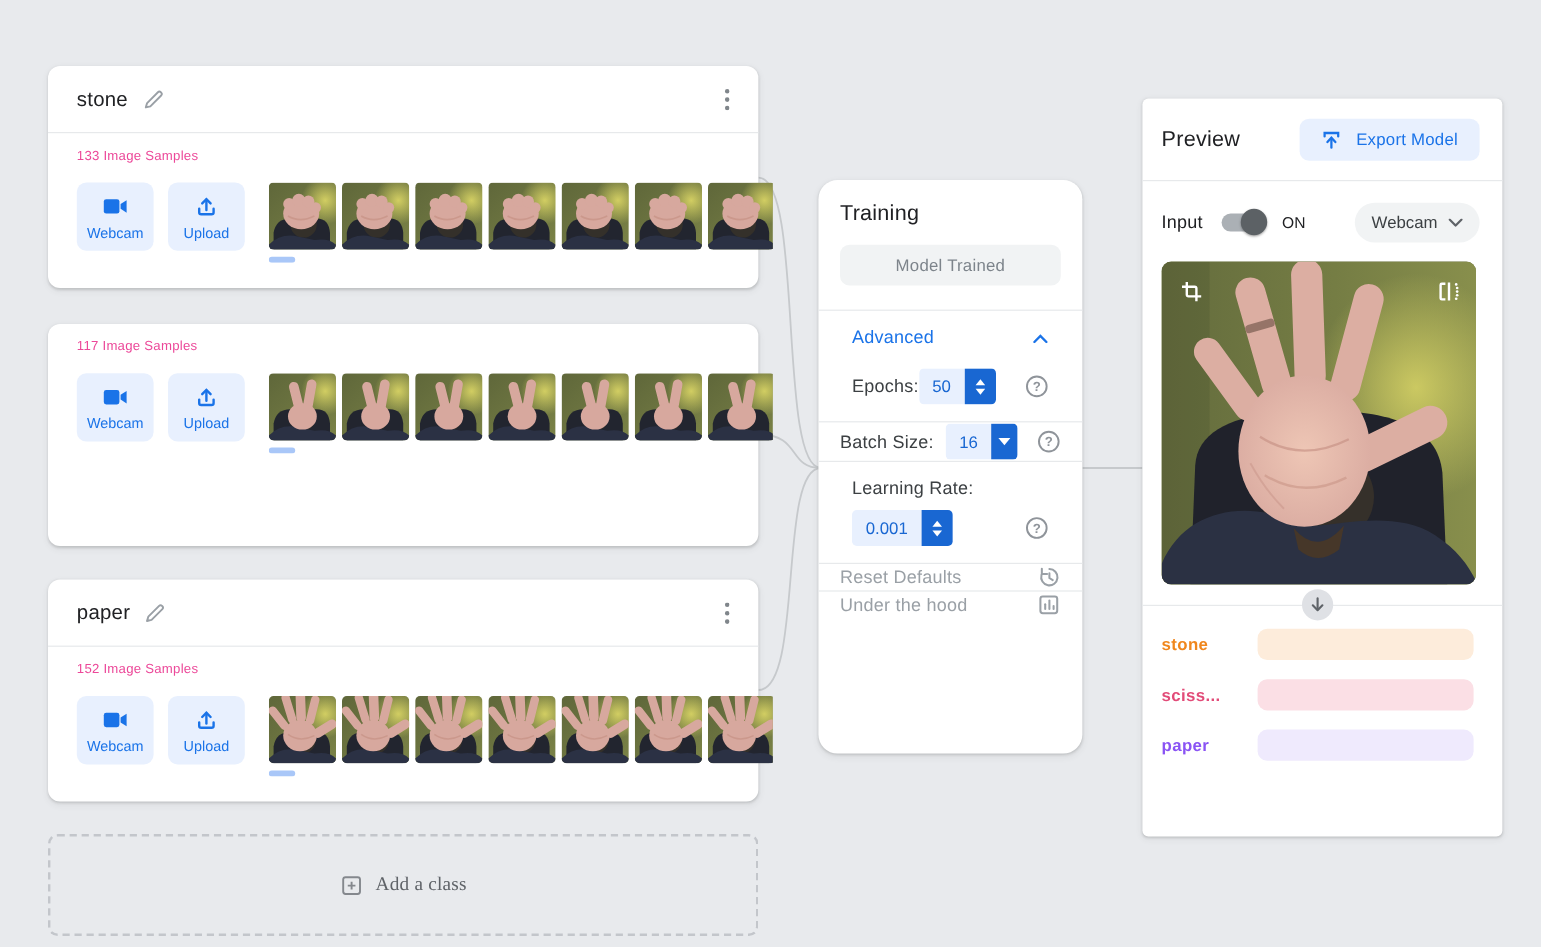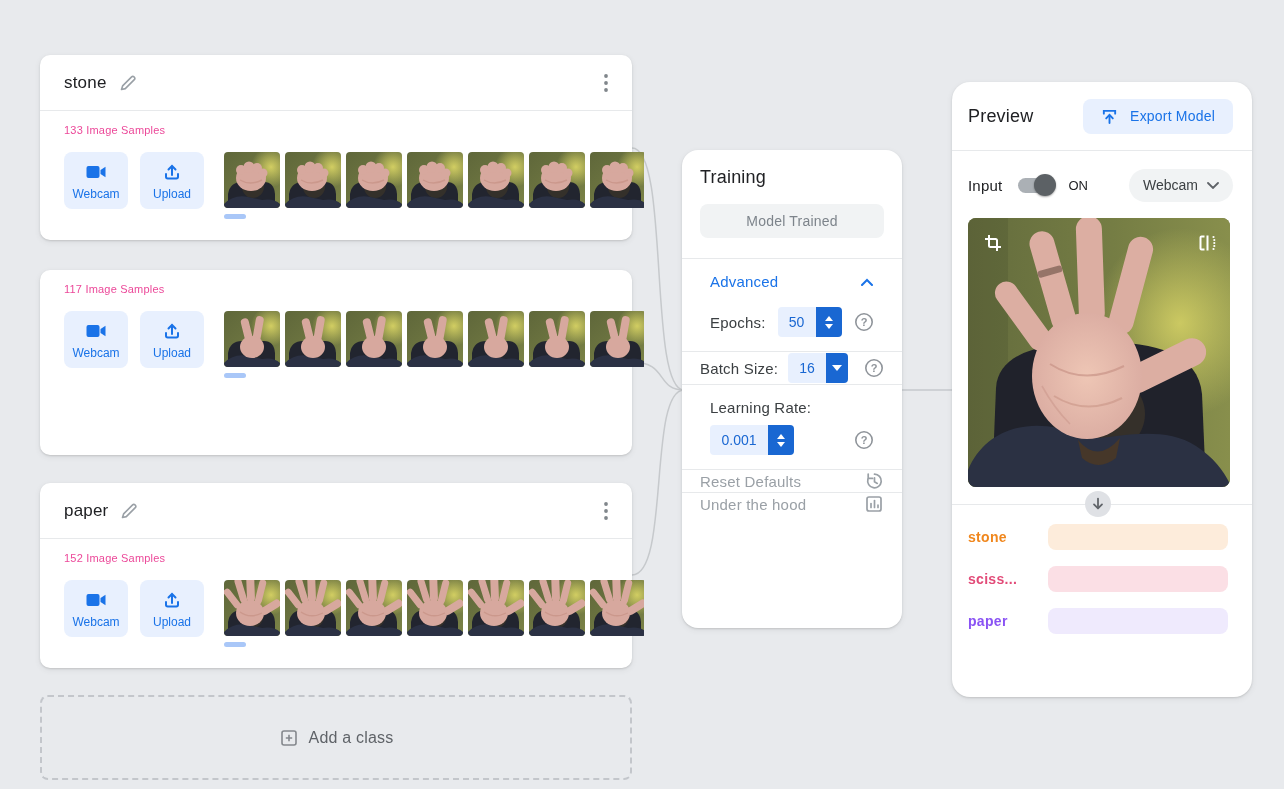--- a/index.html
+++ b/index.html
@@ -45,21 +45,21 @@
   .thumb-strip { margin-left:8px; width:420px; overflow:hidden; flex:none; }
   .thumbs { display:flex; gap:5px; width:500px; }
   .thumb { width:56px; height:56px; border-radius:4px; flex:none; }
   .scroll-pill { margin-top:6px; width:22px; height:5px; border-radius:3px; background:#a9c7f8; }
 
   
   .add-class {
     position:absolute; left:40px; top:695px; width:592px; height:85px;
     border:2px dashed #c3c6cb; border-radius:8px; background:transparent;
     display:flex; align-items:center; justify-content:center; gap:10px;
-    color:#5f6368; font-size:16px; letter-spacing:.2px; cursor:pointer;
+    color:#5f6368; font-size:16px; letter-spacing:.2px; cursor:pointer;font-family:Liberation Serif, serif;
   }
 
   
   .training-card { left:682px; top:150px; width:220px; height:478px; border-radius:16px; }
   .t-head { padding:17px 18px 0; font-size:18px; font-weight:500; letter-spacing:.2px; }
   .t-btn {
     margin:16px 18px 20px; height:34px; background:#f1f3f4; border-radius:8px;
     display:flex; align-items:center; justify-content:center;
     color:#7d848b; font-size:14px; letter-spacing:.2px; cursor:pointer;
   }
@@ -80,21 +80,21 @@
   .num-step.drop { width:22px; }
   .tri-up { width:0; height:0; border-left:4.5px solid transparent; border-right:4.5px solid transparent; border-bottom:5px solid #fff; }
   .tri-dn { width:0; height:0; border-left:4.5px solid transparent; border-right:4.5px solid transparent; border-top:5px solid #fff; }
   .tri-dn.big { border-left-width:5.5px; border-right-width:5.5px; border-top-width:6.5px; }
   .help-btn { margin-left:auto; cursor:pointer; display:flex; }
   .gray-row { color:#9aa0a6; font-size:15px; letter-spacing:.2px; justify-content:space-between; cursor:pointer; }
   .t-section.slim { padding:1px 18px; }
   .lr-label { margin-bottom:9px; }
 
   
-  .preview-card { left:952px; top:82px; width:300px; height:615px; border-radius:18px; }
+  .preview-card { left:952px; top:82px; width:300px; height:615px; border-radius:5px; }
   .p-head {
     height:69px; display:flex; align-items:center; padding:0 19px 0 16px;
     border-bottom:1px solid #e7e9eb;
   }
   .p-title { font-size:18px; font-weight:500; letter-spacing:.2px; }
   .export-btn {
     margin-left:auto; height:35px; background:#e8f0fe; border-radius:8px;
     display:flex; align-items:center; padding:0 18px; gap:12px;
     color:#1a73e8; font-size:14px; font-weight:500; letter-spacing:.2px; cursor:pointer;
   }
@@ -405,21 +405,21 @@
 
   <div class="t-section">
     <div class="row-flex advanced-row">
       <span>Advanced</span>
       <svg width="14" height="8" viewBox="0 0 14 8" fill="none" stroke="#1a73e8" stroke-width="2" stroke-linecap="round">
           <path d="M2 7 L7 2 L12 7"></path>
         </svg>
     </div>
     <div class="row-flex">
       <span class="field-label">Epochs:</span>
-      <span class="num-control" style="margin-left:12px">
+      <span class="num-control" style="">
         <span class="num-val">50</span>
         <span class="num-step">
             <span class="tri-up"></span>
             <span class="tri-dn"></span>
           </span>
       </span>
       <span class="help-btn">
         <svg width="20" height="20" viewBox="0 0 20 20">
             <circle cx="10" cy="10" r="8.2" fill="none" stroke="#8f949a" stroke-width="1.6"></circle>
             <text x="10" y="14" text-anchor="middle" font-size="11" font-weight="bold" fill="#8f949a" font-family="Liberation Sans, sans-serif">?</text>

